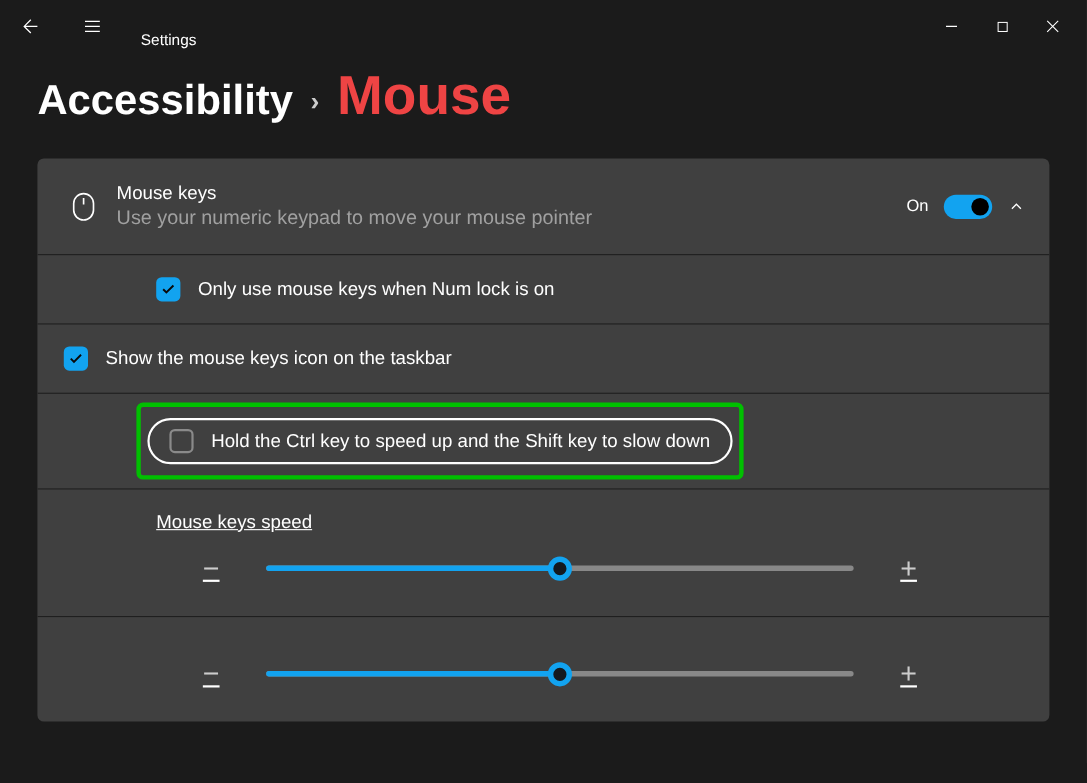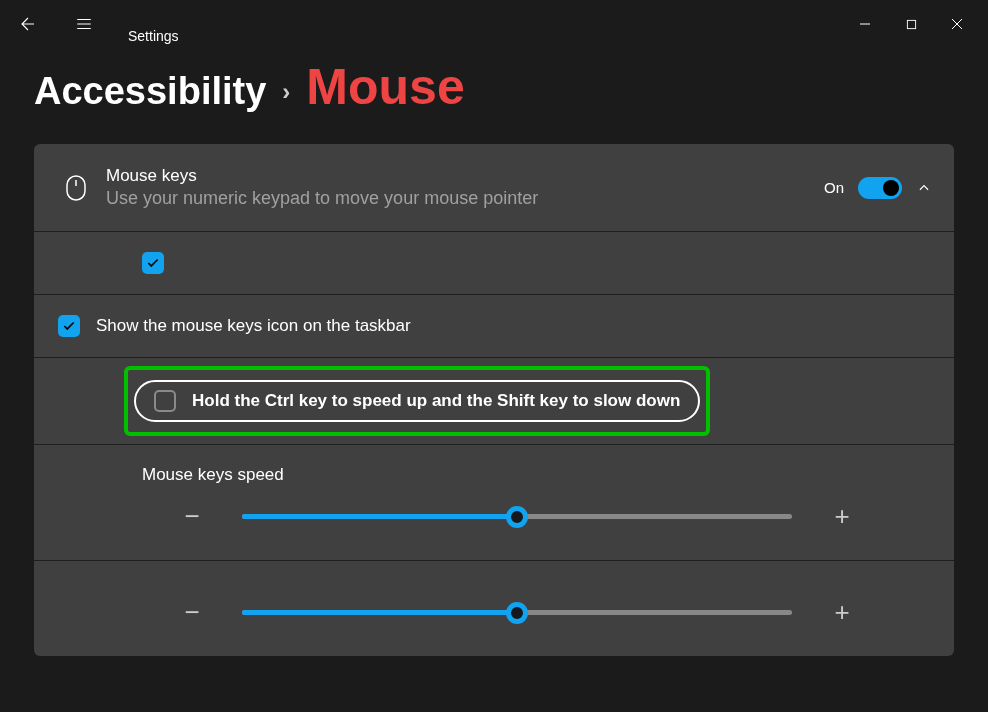--- a/index.html
+++ b/index.html
@@ -101,21 +101,21 @@
     align-items: center;
   }
   .highlight-inner {
     border: 2px solid #fff;
     border-radius: 22px;
     padding: 8px 18px;
     display: flex;
     align-items: center;
     width: 100%;
   }
-  .slider-section { padding: 20px 22px 28px 108px; }
+  .slider-section { padding: 20px 38px 28px 108px; text-decoration: underline; }
   .slider-row {
     display: flex; align-items: center;
     margin-top: 16px;
     padding: 0 40px 0 0;
   }
   .slider-btn {
     width: 40px; text-align: center;
     font-size: 26px; color: #ccc;
     user-select: none;
     margin: 0 30px;
@@ -205,32 +205,33 @@
         </div>
       </div>
     </div>
 
     <div class="row check-row" style="display:flex;align-items:center;">
       <span class="checkbox checked">
         <svg width="14" height="14" viewBox="0 0 24 24" fill="none" stroke="#0a0a0a" stroke-width="3">
             <path d="M4 12l5 5L20 6"></path>
           </svg>
       </span>
+      <span class="check-label">Only use mouse keys when Num lock is on</span>
     </div>
 
     <div class="row check-row" style="display:flex;align-items:center;padding-left:24px;">
       <span class="checkbox checked">
         <svg width="14" height="14" viewBox="0 0 24 24" fill="none" stroke="#0a0a0a" stroke-width="3">
             <path d="M4 12l5 5L20 6"></path>
           </svg>
       </span>
       <span class="check-label">Show the mouse keys icon on the taskbar</span>
     </div>
 
-    <div class="row highlight-row" style="padding:0;font-weight:bold;">
+    <div class="row highlight-row" style="padding:0;">
       <div class="highlight-wrap">
         <div class="highlight-inner">
           <span class="checkbox unchecked"></span>
           <span class="check-label">Hold the Ctrl key to speed up and the Shift key to slow down</span>
         </div>
       </div>
     </div>
 
     <div class="row slider-section" style="display:block;">
       <div class="row-title">Mouse keys speed</div>

